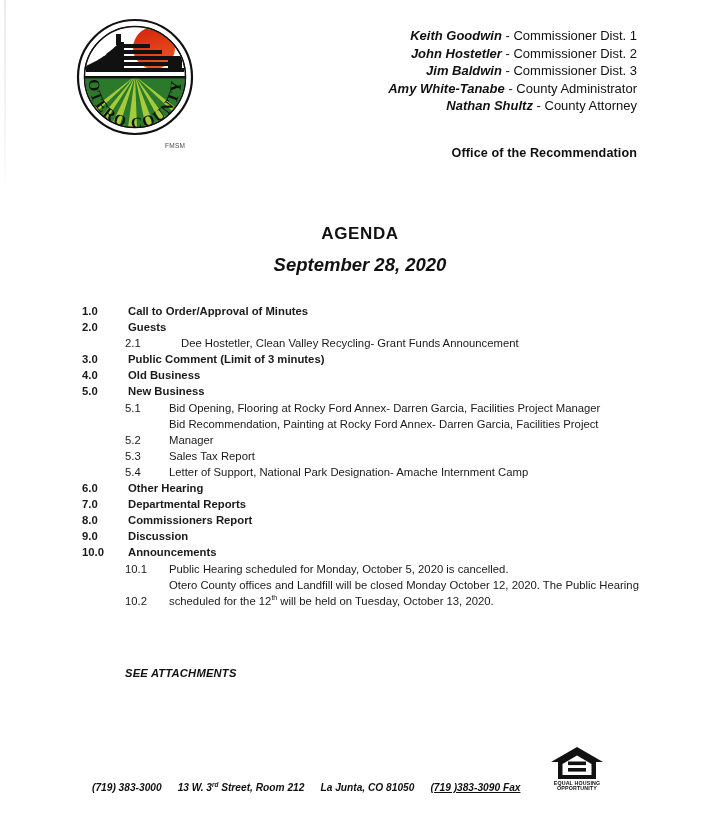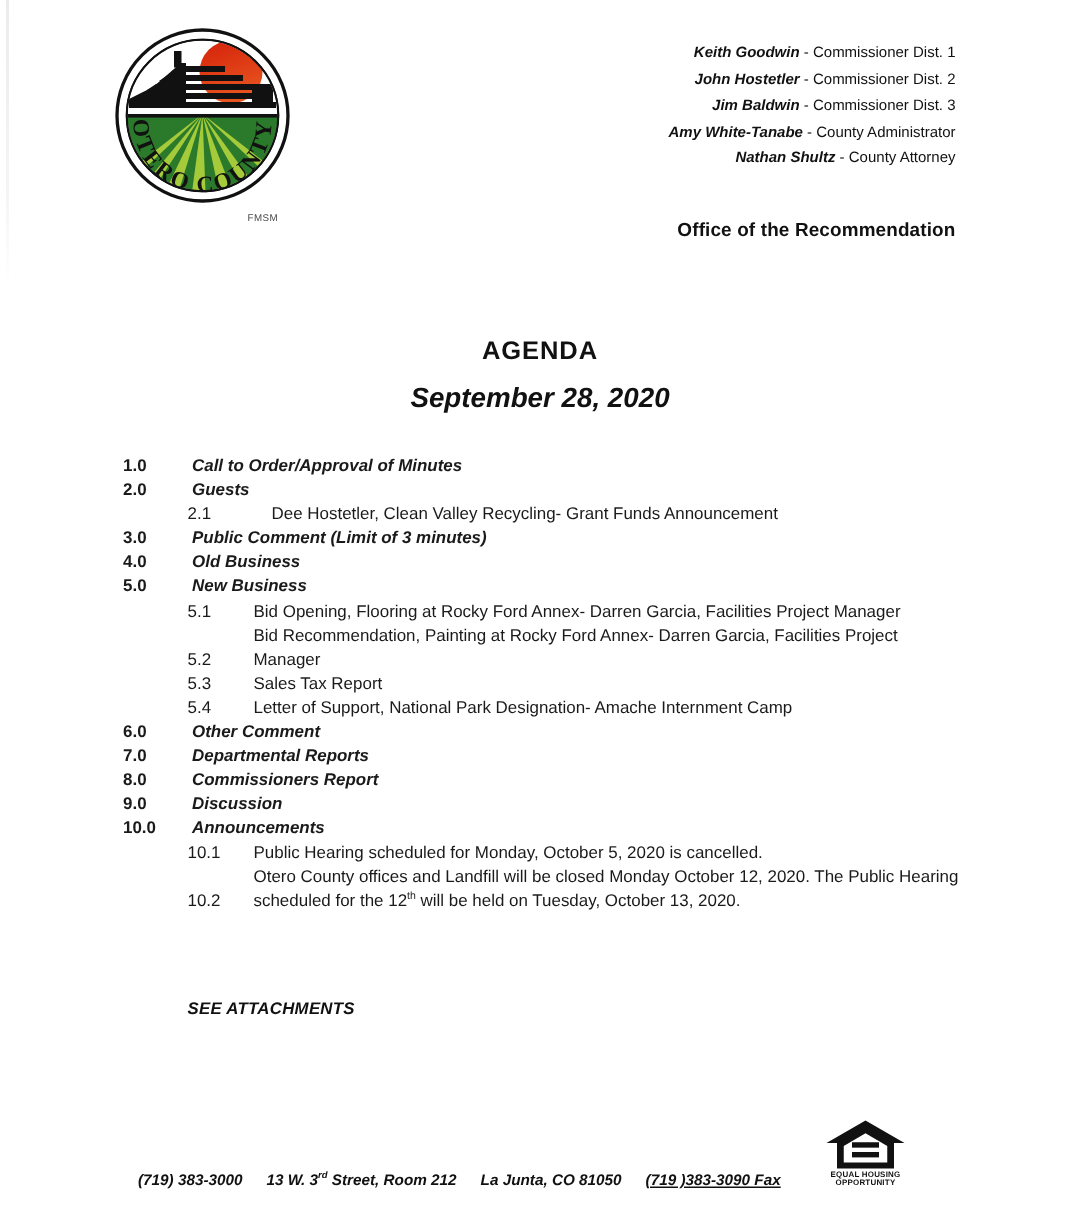--- a/index.html
+++ b/index.html
@@ -65,21 +65,21 @@
     color: #4a4a4a;
     font-family: "Liberation Sans", sans-serif;
   }
 
   .officials {
     position: absolute;
     right: 83px;
     top: 27px;
     width: 420px;
     text-align: right;
-    font-size: 10px;
+    font-size: 13px;
     line-height: 17.6px;
     color: #111;
   }
   .officials .nm {
     font-weight: bold;
     font-style: italic;
   }
   .officials .role {
     font-weight: normal;
     font-style: normal;
@@ -134,21 +134,20 @@
   }
   .row.main {
     font-weight: bold;
   }
   .row.main .num {
     width: 46px;
     flex: 0 0 46px;
   }
   .row.main .lbl {
     flex: 1;
-    font-style: italic;
   }
   .row.sub {
     font-weight: normal;
     padding-left: 43px;
   }
   .row.sub .num {
     width: 44px;
     flex: 0 0 44px;
   }
   .row.sub.wide-gap .num {
@@ -352,21 +351,21 @@
       <span class="lbl">Sales Tax Report</span>
     </div>
 
     <div class="row sub">
       <span class="num">5.4</span>
       <span class="lbl">Letter of Support, National Park Designation- Amache Internment Camp</span>
     </div>
 
     <div class="row main">
       <span class="num">6.0</span>
-      <span class="lbl">Other Comment</span>
+      <span class="lbl">Other Hearing</span>
     </div>
 
     <div class="row main">
       <span class="num">7.0</span>
       <span class="lbl">Departmental Reports</span>
     </div>
 
     <div class="row main">
       <span class="num">8.0</span>
       <span class="lbl">Commissioners Report</span>

